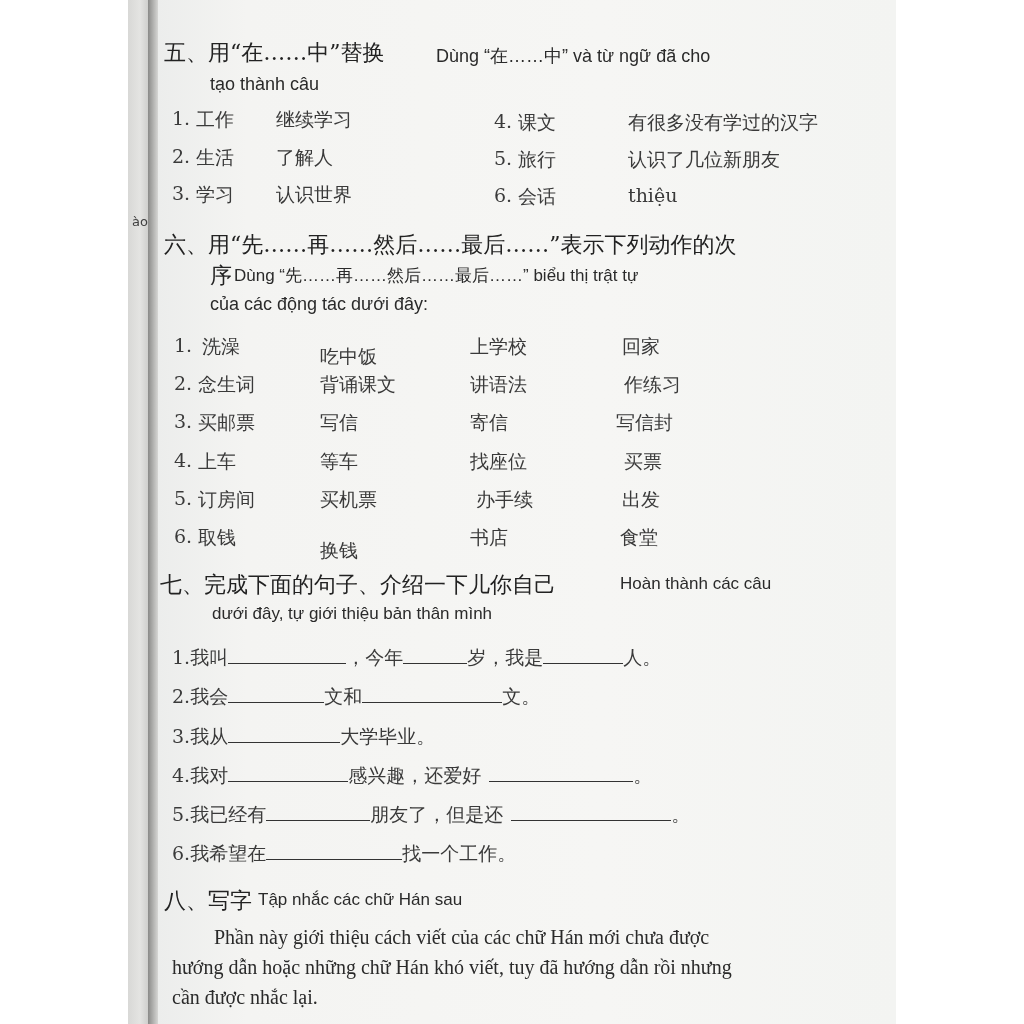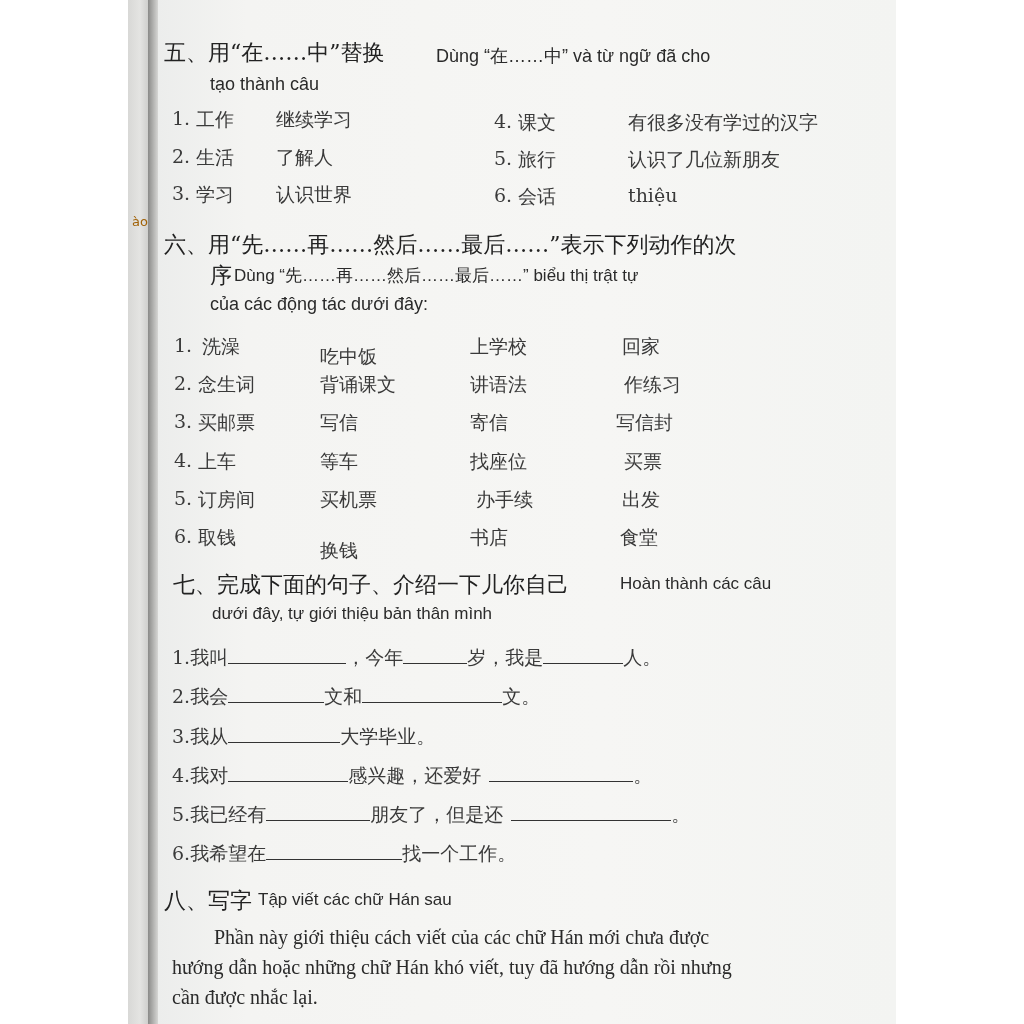--- a/index.html
+++ b/index.html
@@ -8,21 +8,21 @@
       background: #ffffff; position: relative;
       font-family: "DejaVu Serif", serif;
       color: #2a2a2a;
     }
     .prev-page {
       position: absolute; left: 128px; top: 0; width: 20px; height: 1024px;
       background: linear-gradient(to right, #d8d8d6 0%, #e4e4e2 60%, #cfcfcd 100%);
     }
     .prev-page-text {
       position: absolute; left: 128px; top: 214px; width: 20px;
-      font-family: "DejaVu Sans", sans-serif; font-size: 13px; color: #a16207;
+      font-family: "DejaVu Sans", sans-serif; font-size: 13px; color: #404040;
       overflow: hidden; white-space: nowrap; text-align: right;
     }
     .spine {
       position: absolute; left: 148px; top: 0; width: 10px; height: 1024px;
       background: linear-gradient(to right, #8a8a88 0%, #b0b0ae 50%, #d6d6d4 100%);
     }
     .page {
       position: absolute; left: 158px; top: 0; width: 738px; height: 1024px;
       background: linear-gradient(to right, #ecedec 0%, #f4f4f2 12%, #f6f6f4 60%, #f3f4f2 100%);
     }
@@ -123,21 +123,21 @@
     <div>
       <span class="abs item" style="left:16px; top:525px;">6.</span>
       <span class="abs item" style="left:40px; top:525px;">取钱</span>
       <span class="abs item" style="left:162px; top:538px;">换钱</span>
       <span class="abs item" style="left:312px; top:525px;">书店</span>
       <span class="abs item" style="left:462px; top:525px;">食堂</span>
     </div>
   </div>
 
   <div>
-    <span class="abs h-cn" style="left:15px; top:570px;">七、完成下面的句子、介绍一下儿你自己</span>
+    <span class="abs h-cn" style="left:2px; top:570px;">七、完成下面的句子、介绍一下儿你自己</span>
     <span class="abs h-vi" style="left:462px; top:574px; font-size:17px;">Hoàn thành các câu</span>
     <span class="abs h-vi" style="left:54px; top:604px; font-size:17px;">dưới đây, tự giới thiệu bản thân mình</span>
 
     <div class="abs item" style="left:14px; top:645px;">
       <span>1.</span><span>我叫</span><span class="blank" style="width:118px;"></span><span>，今年</span><span class="blank" style="width:64px;"></span><span>岁，我是</span><span class="blank" style="width:80px;"></span><span>人。</span>
     </div>
     <div class="abs item" style="left:14px; top:684px;">
       <span>2.</span><span>我会</span><span class="blank" style="width:96px;"></span><span>文和</span><span class="blank" style="width:140px;"></span><span>文。</span>
     </div>
     <div class="abs item" style="left:14px; top:724px;">
@@ -149,19 +149,19 @@
     <div class="abs item" style="left:14px; top:802px;">
       <span>5.</span><span>我已经有</span><span class="blank" style="width:104px;"></span><span>朋友了，但是还</span><span style="display:inline-block;width:8px;"></span><span class="blank" style="width:160px;"></span><span>。</span>
     </div>
     <div class="abs item" style="left:14px; top:841px;">
       <span>6.</span><span>我希望在</span><span class="blank" style="width:136px;"></span><span>找一个工作。</span>
     </div>
   </div>
 
   <div>
     <span class="abs h-cn" style="left:6px; top:886px;">八、写字</span>
-    <span class="abs h-vi" style="left:100px; top:890px; font-size:17px;">Tập viết các chữ Hán sau</span>
+    <span class="abs h-vi" style="left:100px; top:890px; font-size:17px;">Tập nhắc các chữ Hán sau</span>
     <div class="abs para" style="left:56px; top:922px;">Phần này giới thiệu cách viết của các chữ Hán mới chưa được</div>
     <div class="abs para" style="left:14px; top:952px;">hướng dẫn hoặc những chữ Hán khó viết, tuy đã hướng dẫn rồi nhưng</div>
     <div class="abs para" style="left:14px; top:982px;">cần được nhắc lại.</div>
   </div>
 
 </div>
 
 </body></html>

